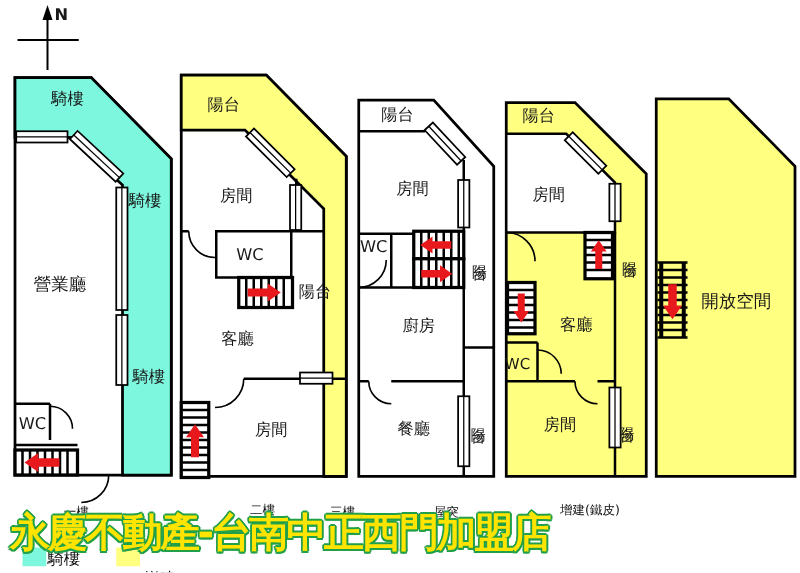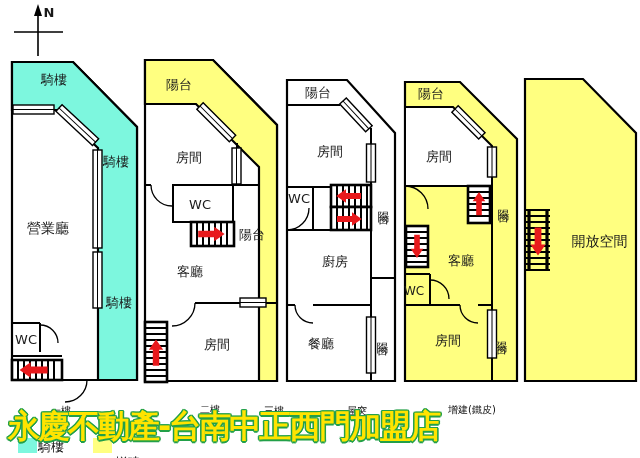--- a/index.html
+++ b/index.html
@@ -198,34 +198,34 @@
   <div class="lbl" style="left:252px;top:235px;">陽台</div>
   <div class="lbl" style="left:190px;top:272px;">客廳</div>
   <div class="lbl" style="left:217px;top:345px;">房間</div>
   <div class="lbl floor-lbl" style="left:172px;top:409px;margin-left:38px;">二樓</div>
 
   <div class="lbl" style="left:318px;top:93px;">陽台</div>
   <div class="lbl" style="left:330px;top:152px;">房間</div>
   <div class="lbl" style="left:299px;top:199px;">WC</div>
   <div class="lbl vtext" style="left:383px;top:203px;">陽台</div>
   <div class="lbl" style="left:335px;top:262px;">廚房</div>
-  <div class="lbl" style="left:321px;top:344px;">餐廳</div>
+  <div class="lbl" style="left:331px;top:344px;font-family:Liberation Mono, monospace;">餐廳</div>
   <div class="lbl vtext" style="left:382px;top:334px;">陽台</div>
   <div class="lbl floor-lbl" style="left:274px;top:410px;">三樓</div>
 
   <div class="lbl" style="left:431px;top:94px;">陽台</div>
   <div class="lbl" style="left:439px;top:157px;">房間</div>
   <div class="lbl vtext" style="left:503px;top:201px;">陽台</div>
   <div class="lbl" style="left:461px;top:261px;">客廳</div>
   <div class="lbl" style="left:414px;top:292px;font-size:12px;">WC</div>
   <div class="lbl" style="left:448px;top:341px;">房間</div>
   <div class="lbl vtext" style="left:501px;top:333px;">陽台</div>
   <div class="lbl floor-lbl" style="left:357px;top:410px;">屋突</div>
 
-  <div class="lbl big" style="left:589px;top:242px;padding-left:21px;">開放空間</div>
+  <div class="lbl big" style="left:589px;top:242px;">開放空間</div>
   <div class="lbl floor-lbl" style="left:472px;top:409px;">增建(鐵皮)</div>
 
   <div class="legend-swatch sw-arcade" style="left:18px;top:438px;"></div>
   <div class="legend-lbl" style="left:38px;top:438px;">騎樓</div>
   <div class="legend-swatch sw-addition" style="left:93px;top:438px;"></div>
   <div class="legend-lbl" style="left:115px;top:454px;text-decoration:underline;">增建</div>
 
   <div class="watermark">永慶不動產-台南中正西門加盟店</div>
 
 </div>

